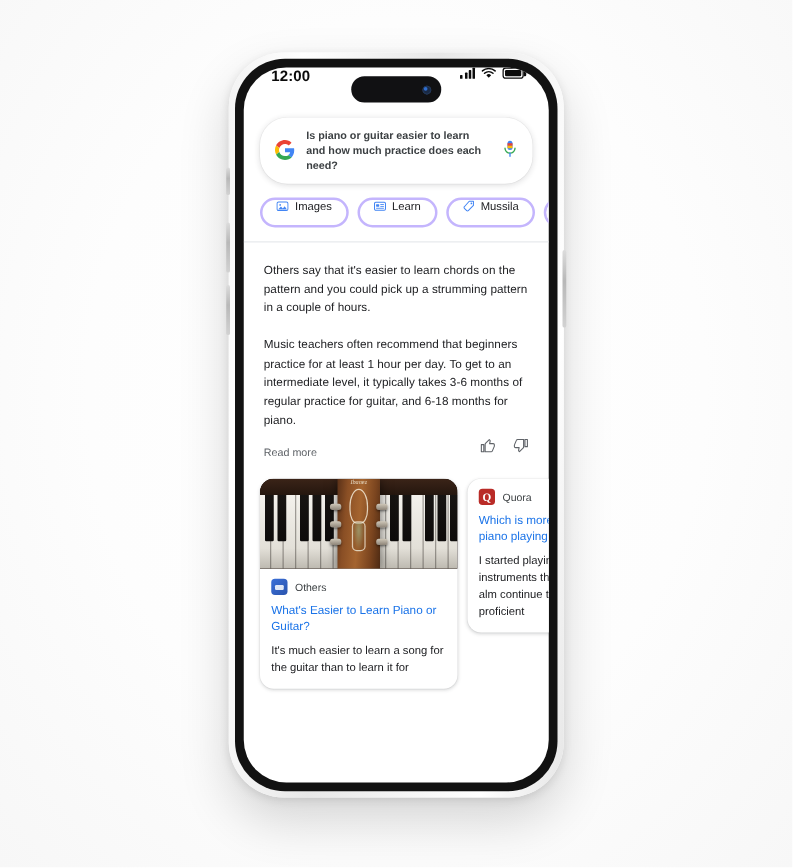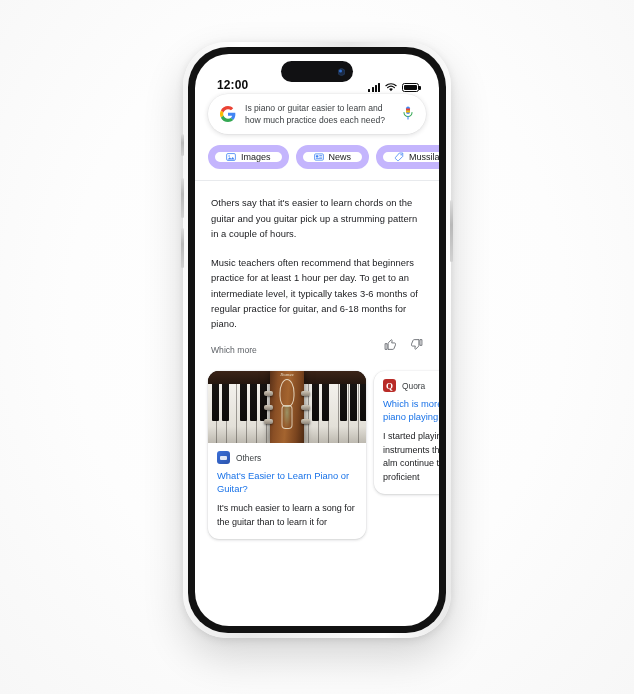--- a/index.html
+++ b/index.html
@@ -66,21 +66,21 @@
   .btn-silent  { left: -2px;  top: 92px;  width: 3px; height: 22px; }
   .btn-volup   { left: -2px;  top: 136px; width: 3px; height: 40px; }
   .btn-voldown { left: -2px;  top: 186px; width: 3px; height: 40px; }
   .btn-power   { right: -2px; top: 158px; width: 3px; height: 62px; }
 
   
   .status-bar {
     position: relative;
     height: 38px;
     display: flex;
-    align-items: flex-end;
+    align-items: flex-start;
     justify-content: space-between;
     padding: 0 20px 0 22px;
     box-sizing: border-box;
   }
   .status-time {
     font-size: 12px;
     font-weight: 700;
     color: #0b0b0b;
     letter-spacing: 0.1px;
   }
@@ -154,39 +154,40 @@
     box-shadow: 0 1px 5px rgba(32,33,36,0.16), 0 0 0 0.5px rgba(32,33,36,0.05);
     min-height: 38px;
     box-sizing: border-box;
   }
   .g-logo { flex: 0 0 auto; display:block; }
   .search-text {
     flex: 1 1 auto;
     font-size: 8.6px;
     line-height: 1.42;
     color: #3c4043;
+    font-weight: bold;
   }
   .mic-icon { flex: 0 0 auto; display:block; }
 
   
   .chips-row {
     display: flex;
     gap: 7px;
     padding: 11px 0 11px 13px;
     overflow: hidden;
     white-space: nowrap;
   }
   .chip {
     display: inline-flex;
     align-items: flex-start;
     gap: 5px;
     flex: 0 0 auto;
     height: 24px;
     padding: 0 11px;
-    border: 7px solid #c4b5fd;
+    border: 2px solid #c4b5fd;
     border-radius: 14px;
     background: #fff;
     font-size: 9px;
     color: #202124;
     box-sizing: border-box;
   }
   .chip svg { display: block; }
 
   .divider {
     height: 1px;
@@ -405,44 +406,44 @@
           <span>Images</span>
         </div>
         <div class="chip">
           <svg width="10" height="10" viewBox="0 0 16 16">
             <rect x="1" y="3" width="14" height="10" rx="1.6" fill="none" stroke="#4285F4" stroke-width="1.3"></rect>
             <rect x="3" y="5.3" width="4" height="3.4" rx="0.6" fill="#4285F4"></rect>
             <rect x="8.4" y="5.3" width="4.6" height="1.1" fill="#4285F4"></rect>
             <rect x="8.4" y="7.6" width="4.6" height="1.1" fill="#4285F4"></rect>
             <rect x="3" y="10" width="10" height="1.1" fill="#4285F4"></rect>
           </svg>
-          <span>News</span>
+          <span>Learn</span>
         </div>
         <div class="chip">
           <svg width="10" height="10" viewBox="0 0 16 16">
             <path d="M8.6 1.6H14v5.4L7.4 13.6a1.4 1.4 0 0 1-2 0L2.4 10.6a1.4 1.4 0 0 1 0-2z" fill="none" stroke="#4285F4" stroke-width="1.3" stroke-linejoin="round"></path>
             <circle cx="11.4" cy="4.4" r="1.1" fill="#4285F4"></circle>
           </svg>
           <span>Mussila</span>
         </div>
         <div class="chip">
           
           
         </div>
       </div>
 
       <div class="divider"></div>
 
       <div class="answer">
-        <p>Others say that it's easier to learn chords on the guitar and you guitar pick up a strumming pattern in a couple of hours.</p>
+        <p>Others say that it's easier to learn chords on the pattern and you could pick up a strumming pattern in a couple of hours.</p>
         <p>Music teachers often recommend that beginners practice for at least 1 hour per day. To get to an intermediate level, it typically takes 3-6 months of regular practice for guitar, and 6-18 months for piano.</p>
       </div>
 
       <div class="answer-footer">
-        <div class="read-more">Which more</div>
+        <div class="read-more">Read more</div>
         <div class="feedback">
           <svg width="13" height="13" viewBox="0 0 24 24">
             <path d="M2 10.5h3.6V21H2zM7.4 21h8.9c.9 0 1.7-.5 2-1.3l2.8-6.6c.1-.2.1-.4.1-.6v-1.7c0-.9-.8-1.7-1.7-1.7h-5.3l.8-3.9v-.3c0-.4-.1-.7-.4-.9l-.9-.9-5.6 5.7c-.3.3-.5.7-.5 1.2V21z" fill="none" stroke="#5f6368" stroke-width="1.6" stroke-linejoin="round"></path>
           </svg>
           <svg width="13" height="13" viewBox="0 0 24 24">
             <path d="M22 13.5h-3.6V3H22zM16.6 3H7.7c-.9 0-1.7.5-2 1.3l-2.8 6.6c-.1.2-.1.4-.1.6v1.7c0 .9.8 1.7 1.7 1.7h5.3l-.8 3.9v.3c0 .4.1.7.4.9l.9.9 5.6-5.7c.3-.3.5-.7.5-1.2V3z" fill="none" stroke="#5f6368" stroke-width="1.6" stroke-linejoin="round"></path>
           </svg>
         </div>
       </div>
 

